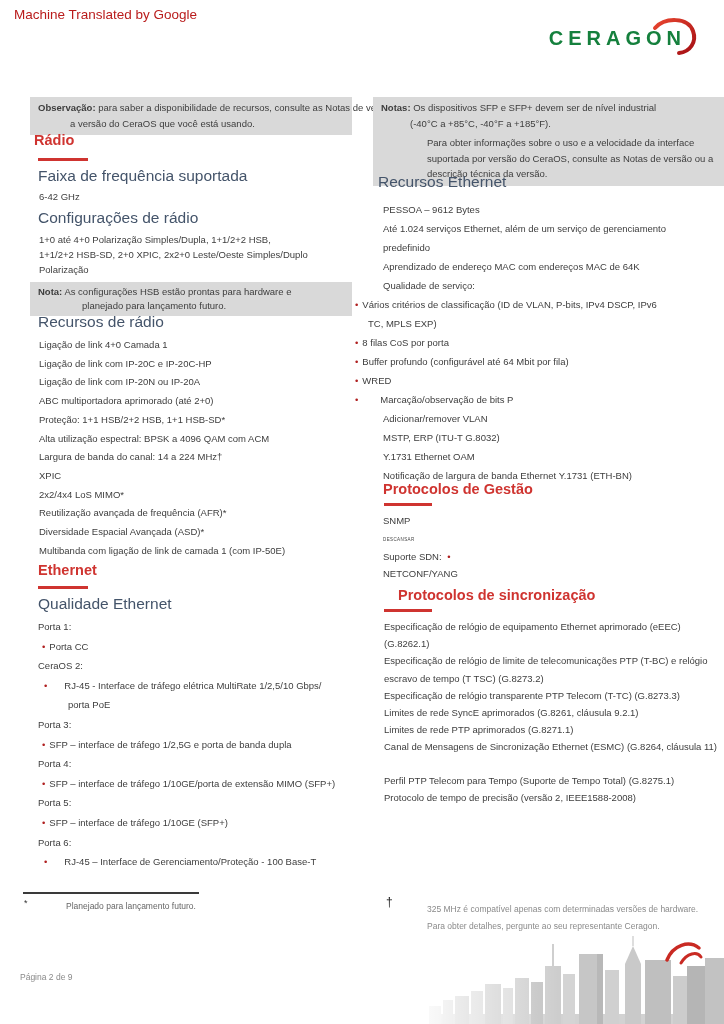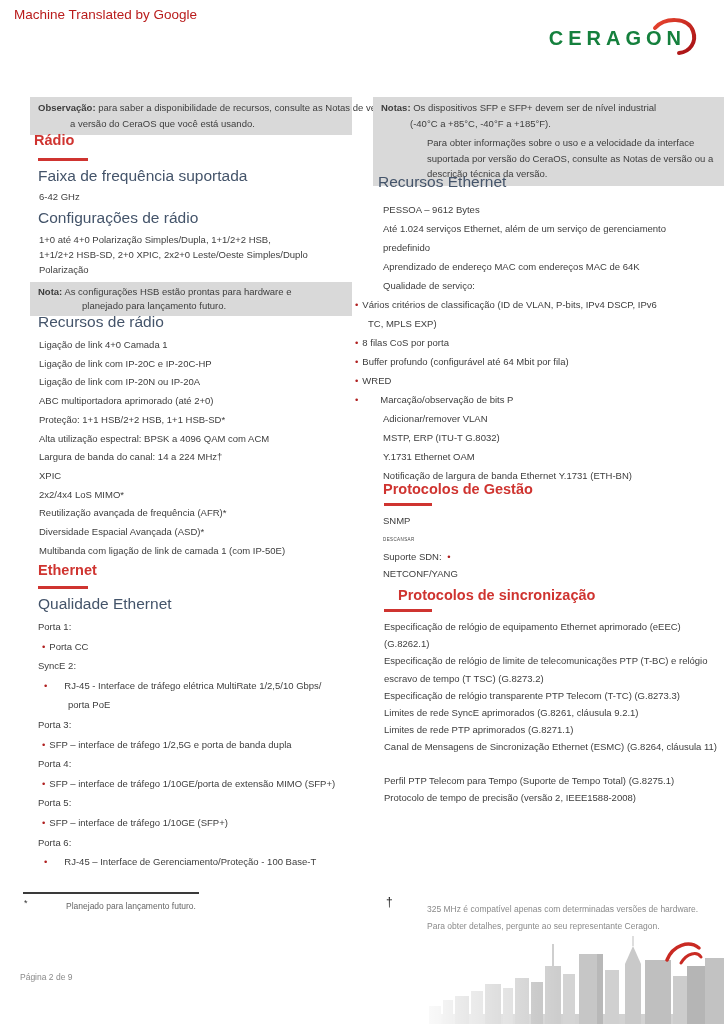--- a/index.html
+++ b/index.html
@@ -136,21 +136,21 @@
         <div class="line"><span>Multibanda com ligação de link de camada 1 (com IP-50E)</span></div>
       </div>
 
     <div class="h-red" style="top:562px;left:8px;">Ethernet</div>
     <div class="rule" style="top:586px;left:8px;width:50px;"></div>
 
     <div class="h-blue" style="top:595px;left:8px;">Qualidade Ethernet</div>
     <div class="ports">
         <div class="line"><span>Porta 1:</span></div>
         <div class="line b1"><span class="bullet">•</span><span>Porta CC</span></div>
-        <div class="line"><span>SyncE 2:</span></div>
+        <div class="line"><span>CeraOS 2:</span></div>
         <div class="line b2"><span class="bullet">•</span><span>RJ-45 - Interface de tráfego elétrica MultiRate 1/2,5/10 Gbps/</span></div>
         <div class="line cont"><span>porta PoE</span></div>
         <div class="line"><span>Porta 3:</span></div>
         <div class="line b1"><span class="bullet">•</span><span>SFP – interface de tráfego 1/2,5G e porta de banda dupla</span></div>
         <div class="line"><span>Porta 4:</span></div>
         <div class="line b1"><span class="bullet">•</span><span>SFP – interface de tráfego 1/10GE/porta de extensão MIMO (SFP+)</span></div>
         <div class="line"><span>Porta 5:</span></div>
         <div class="line b1"><span class="bullet">•</span><span>SFP – interface de tráfego 1/10GE (SFP+)</span></div>
         <div class="line"><span>Porta 6:</span></div>
         <div class="line b2"><span class="bullet">•</span><span>RJ-45 – Interface de Gerenciamento/Proteção - 100 Base-T</span></div>

